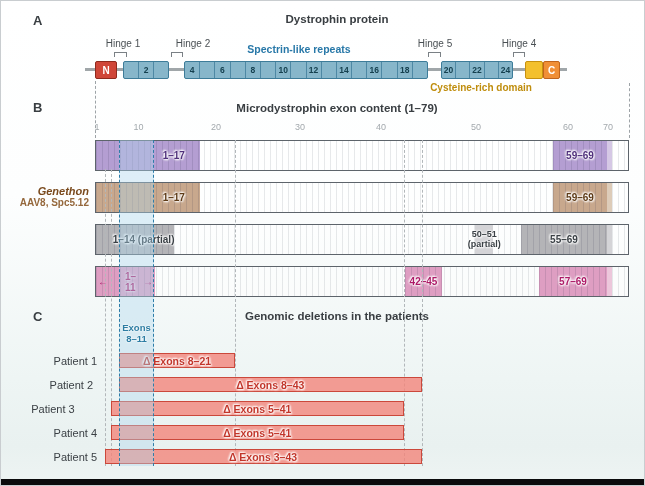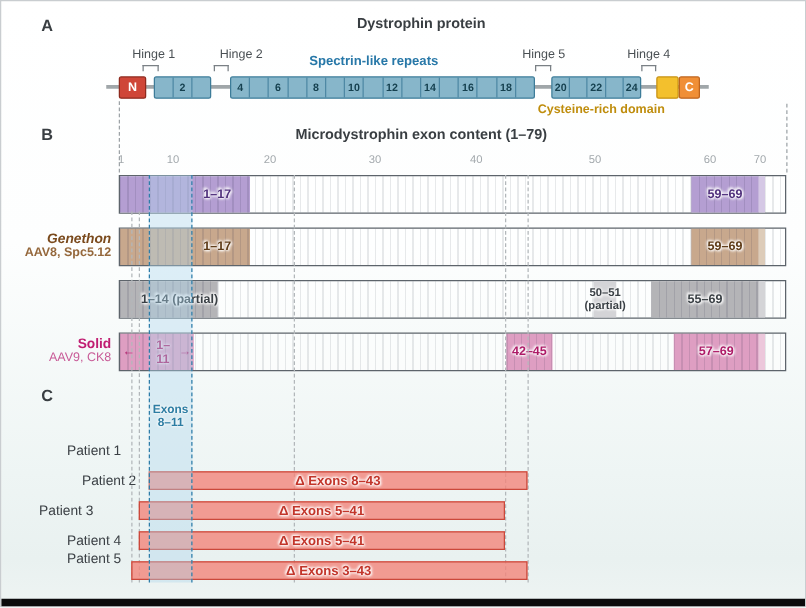--- a/index.html
+++ b/index.html
@@ -148,24 +148,20 @@
         <div class="abs" style="left: 388.2px; top: 4px; transform: translateX(-50%); z-index: 5;">
           <div class="seg-label2" style="color: rgb(58, 64, 69);">50–51</div>
           <div class="seg-label2" style="color: rgb(58, 64, 69);">(partial)</div>
         </div>
         <div class="seg" style="left: 425px; width: 86px; background: rgb(180, 180, 183); z-index: 3;">
           <div class="seg-stripes"></div>
         </div>
         <div class="seg-label" style="left: 468px; top: 9px; color: rgb(58, 64, 69); z-index: 5;">55–69</div>
         <div class="seg" style="left: 511px; width: 4.6px; background: rgb(212, 212, 215); z-index: 3;"></div>
       </div>
-      <div class="abs rowname" style="left: 2px; top: 268px; width: 86px;">
-        <div class="nm" style="color: rgb(192, 30, 114);">Solid</div>
-        <div class="sub" style="color: rgb(200, 91, 151);">AAV9, CK8</div>
-      </div>
       <div class="abs bar-outer" style="left: 94px; top: 265px; width: 534px; height: 31px; z-index: 1;">
         <div class="stripes"></div>
         <div class="seg" style="left: 0px; width: 59px; background: rgb(222, 158, 194); z-index: 3;">
           <div class="seg-stripes"></div>
           <div class="arrow-row" style="color: rgb(173, 26, 103);">
             <div>←</div>
             <div style="text-shadow: rgb(255, 255, 255) 0px 0px 2px, rgb(255, 255, 255) 0px 0px 3px; margin-left: 17px;">1–11</div>
             <div>→</div>
           </div>
         </div>
@@ -175,35 +171,39 @@
         <div class="seg-label" style="left: 327.5px; top: 9px; color: rgb(173, 26, 103); z-index: 5;">42–45</div>
         <div class="seg" style="left: 443px; width: 68px; background: rgb(222, 158, 194); z-index: 3;">
           <div class="seg-stripes"></div>
         </div>
         <div class="seg-label" style="left: 477px; top: 9px; color: rgb(173, 26, 103); z-index: 5;">57–69</div>
         <div class="seg" style="left: 511px; width: 4.6px; background: rgb(236, 199, 219); z-index: 3;"></div>
       </div>
     </div>
 
   <div class="abs panel-label" style="left:32px;top:308px;">C</div>
+  <div class="abs fig-title" style="left:136px;top:309px;width:400px;">Genomic deletions in the patients</div>
   <div id="panelC" class="abs" style="inset:0;">
       <div class="abs patname" style="left: 8px; top: 354px; width: 88px;">Patient 1</div>
-      <div class="abs patname" style="left: 20px; top: 378px; width: 88px;">Patient 2</div>
+      <div class="abs pbar" style="left: 118px; top: 352px; width: 116px; height: 15px; z-index: 3;">
+        <div class="pbar-label">Δ Exons 8–21</div>
+      </div>
+      <div class="abs patname" style="left: 4px; top: 378px; width: 88px;">Patient 2</div>
       <div class="abs pbar" style="left: 118px; top: 376px; width: 302.5px; height: 15px; z-index: 3;">
         <div class="pbar-label">Δ Exons 8–43</div>
       </div>
       <div class="abs patname" style="left: 8px; top: 402px; width: 88px; text-align: center;">Patient 3</div>
       <div class="abs pbar" style="left: 109.5px; top: 400px; width: 293.5px; height: 15px; z-index: 3;">
         <div class="pbar-label">Δ Exons 5–41</div>
       </div>
       <div class="abs patname" style="left: 8px; top: 426px; width: 88px;">Patient 4</div>
       <div class="abs pbar" style="left: 109.5px; top: 424px; width: 293.5px; height: 15px; z-index: 3;">
         <div class="pbar-label">Δ Exons 5–41</div>
       </div>
-      <div class="abs patname" style="left: 8px; top: 440px; width: 88px;">Patient 5</div>
+      <div class="abs patname" style="left: 8px; top: 450px; width: 88px;">Patient 5</div>
       <div class="abs pbar" style="left: 103.5px; top: 448px; width: 317px; height: 15px; z-index: 3;">
         <div class="pbar-label">Δ Exons 3–43</div>
       </div>
     </div>
 
   <div id="overlays" class="abs" style="inset:0;pointer-events:none;">
       <div class="abs dash-dark" style="left: 94px; top: 80px; height: 57px; z-index: 2;"></div>
       <div class="abs dash-dark" style="left: 628px; top: 82px; height: 55px; z-index: 2;"></div>
       <div class="abs dash-gray" style="left: 103.5px; top: 168px; height: 297px; z-index: 2;"></div>
       <div class="abs dash-gray" style="left: 109.5px; top: 168px; height: 297px; z-index: 2;"></div>

